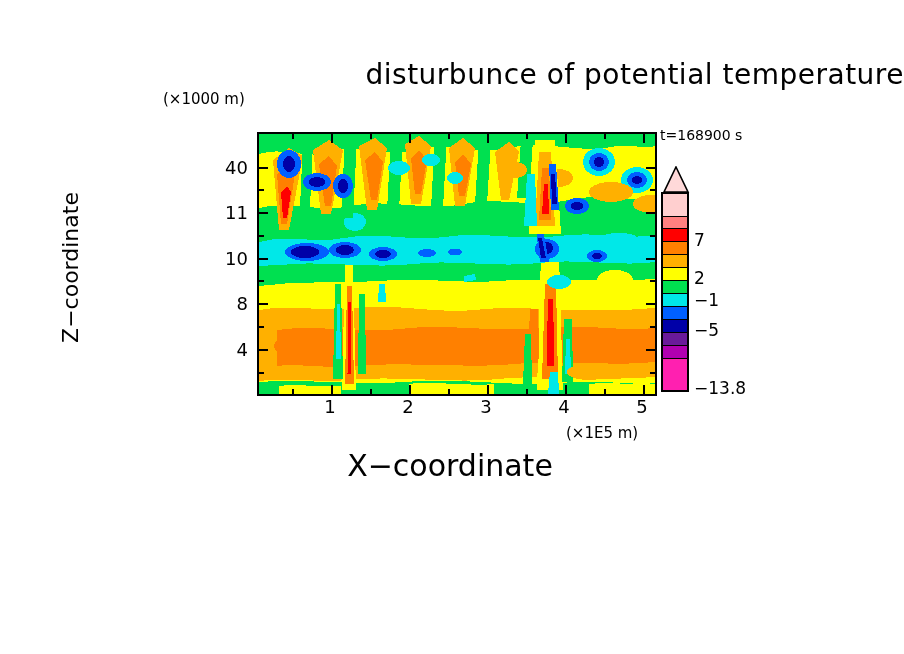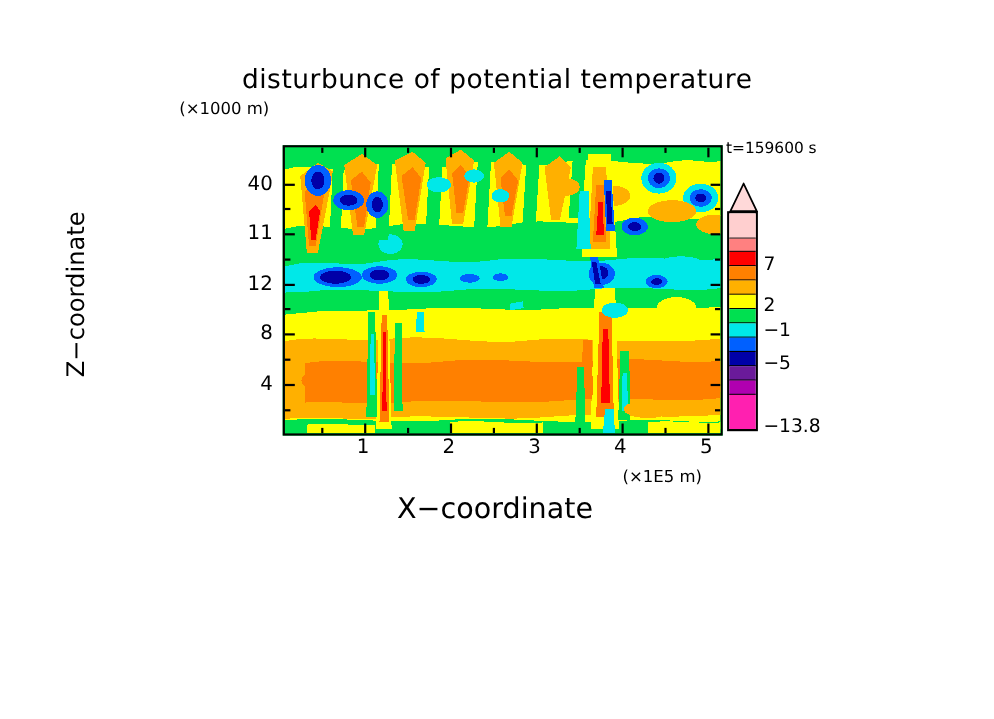--- a/index.html
+++ b/index.html
@@ -5,34 +5,34 @@
   html,body{margin:0;padding:0;}
   body{
     width:904px;height:654px;background:#ffffff;
     font-family:"DejaVu Sans","Liberation Sans",sans-serif;
     position:relative;overflow:hidden;
   }
   .abs{position:absolute;}
 
   
   #title{
-    left:0;right:0;top:58px;text-align:center;
-    font-size:24px;color:#000;letter-spacing:.5px;white-space:nowrap;
+    left:0;right:0;top:58px;text-align:right;
+    font-size:28px;color:#000;letter-spacing:.5px;white-space:nowrap;
   }
   #subtitle{
     left:163px;top:90px;font-size:15px;color:#000;white-space:nowrap;
   }
   #timestamp{
     left:660px;top:127px;font-size:14px;color:#000;white-space:nowrap;
   }
 
   
   #xlabel{
     left:0;right:4px;top:448px;text-align:center;
-    font-size:26px;color:#000;
+    font-size:30px;color:#000;
   }
   #xunit{
     left:566px;top:424px;font-size:15px;color:#000;white-space:nowrap;
   }
   #ylabel{
     left:-60px;top:255px;width:260px;text-align:center;
     font-size:22px;color:#000;
     transform:rotate(-90deg);transform-origin:center center;
   }
 
@@ -69,21 +69,21 @@
   }
   .cband{width:100%;}
   .cb-label{position:absolute;font-size:17px;color:#000;left:694px;
     transform:translateY(-50%);white-space:nowrap;}
 </style>
 </head>
 <body>
 
 <div class="abs" id="title">disturbunce of potential temperature</div>
 <div class="abs" id="subtitle">(×1000 m)</div>
-<div class="abs" id="timestamp">t=159600 s</div>
+<div class="abs" id="timestamp">t=168900 s</div>
 
 <div class="abs" id="plot">
   <svg id="field" viewBox="0 0 396 260" preserveAspectRatio="none">
     <defs>
       <clipPath id="clipPlot">
           <rect x="0" y="0" width="396" height="260"></rect>
         </clipPath>
     </defs>
     <g clip-path="url(#clipPlot)" shape-rendering="crispEdges">
 
@@ -268,21 +268,21 @@
 </div>
 
 <div class="xticklabel" style="left:330px">1</div>
 <div class="xticklabel" style="left:408px">2</div>
 <div class="xticklabel" style="left:486px">3</div>
 <div class="xticklabel" style="left:564px">4</div>
 <div class="xticklabel" style="left:642px">5</div>
 
 <div class="yticklabel" style="top:349px">4</div>
 <div class="yticklabel" style="top:303px">8</div>
-<div class="yticklabel" style="top:258px">12</div>
+<div class="yticklabel" style="top:258px">10</div>
 <div class="yticklabel" style="top:212px">11</div>
 <div class="yticklabel" style="top:167px">40</div>
 
 <div class="abs" id="xlabel">X−coordinate</div>
 <div class="abs" id="xunit">(×1E5 m)</div>
 <div class="abs" id="ylabel">Z−coordinate</div>
 
 <svg class="abs" id="cbar-arrow" viewBox="0 0 30 27">
   <polygon points="15,1 27,26 3,26" fill="#ffd9d9" stroke="#000" stroke-width="1.6"></polygon>
 </svg>

